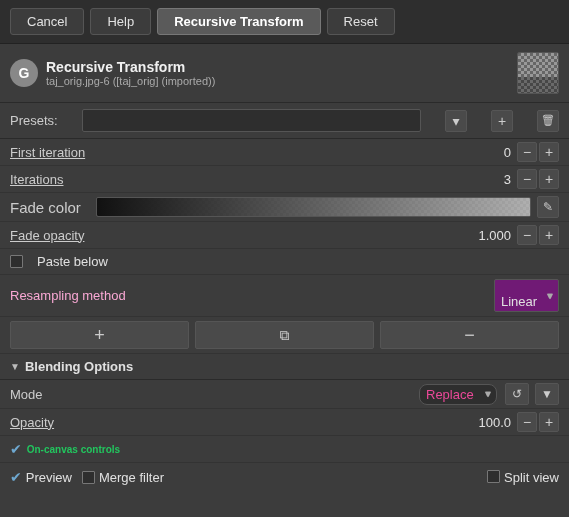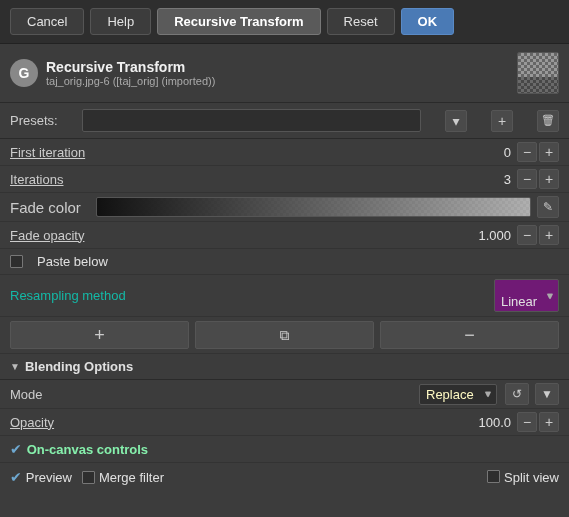--- a/index.html
+++ b/index.html
@@ -243,21 +243,21 @@
     
     .resampling-row {
       display: flex;
       align-items: center;
       padding: 4px 10px;
       border-bottom: 1px solid #333;
       min-height: 28px;
     }
     .resampling-label {
       flex: 1;
-      color: #14b8a6;
+      color: #f9a8d4;
       font-size: 13px;
     }
     .resampling-select {
       background: #701a75;
       border: 1px solid #555;
       color: #e0e0e0;
       padding: 14px 20px 2px 6px;
       border-radius: 2px;
       font-size: 13px;
       appearance: none;
@@ -345,23 +345,23 @@
       right: 4px;
       top: 50%;
       transform: translateY(-50%);
       font-size: 9px;
       color: #aaa;
       pointer-events: none;
     }
     .mode-select {
       background: #2e2e2e;
       border: 1px solid #555;
-      color: #fef9c3;
+      color: #ec4899;
       padding: 2px 22px 2px 6px;
-      border-radius: 2px;
+      border-radius: 8px;
       font-size: 13px;
       appearance: none;
       -webkit-appearance: none;
       cursor: pointer;
     }
     .reset-btn {
       width: 24px;
       height: 22px;
       background: #4a4a4a;
       border: 1px solid #555;
@@ -380,23 +380,23 @@
       align-items: center;
       padding: 5px 10px;
       border-bottom: 1px solid #333;
       gap: 5px;
     }
     .checkmark {
       color: #6ea8d0;
       font-size: 14px;
     }
     .oncanvas-label {
-      font-size: 13px;
+      font-size: 10px;
       font-weight: bold;
-      color: #86efac;
+      color: #22c55e;
     }
 
     
     .preview-row {
       display: flex;
       align-items: center;
       padding: 6px 10px;
       gap: 10px;
       background: #3c3c3c;
     }
@@ -418,21 +418,20 @@
     }
   </style>
 </head>
 <body>
 
 <div class="toolbar">
   <button>Cancel</button>
   <button>Help</button>
   <button class="primary">Recursive Transform</button>
   <button>Reset</button>
-  <button class="ok-btn">OK</button>
 </div>
 
 <div class="header">
   <div class="header-icon">
     <span>G</span>
   </div>
   <div class="header-info">
     <div class="header-title">Recursive Transform</div>
     <div class="header-subtitle">taj_orig.jpg-6 ([taj_orig] (imported))</div>
   </div>

